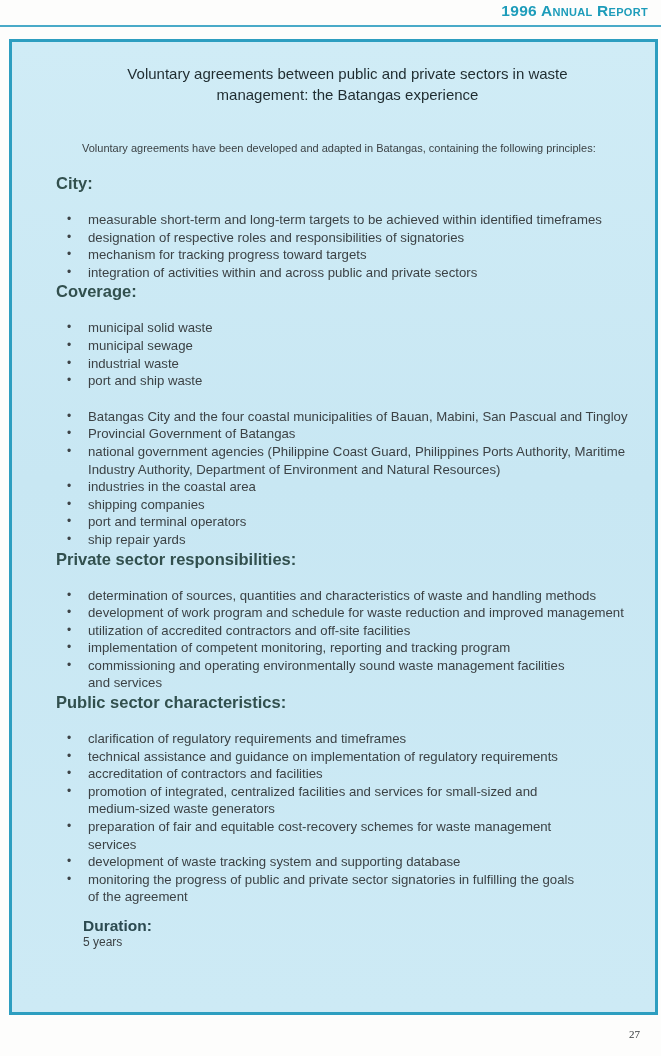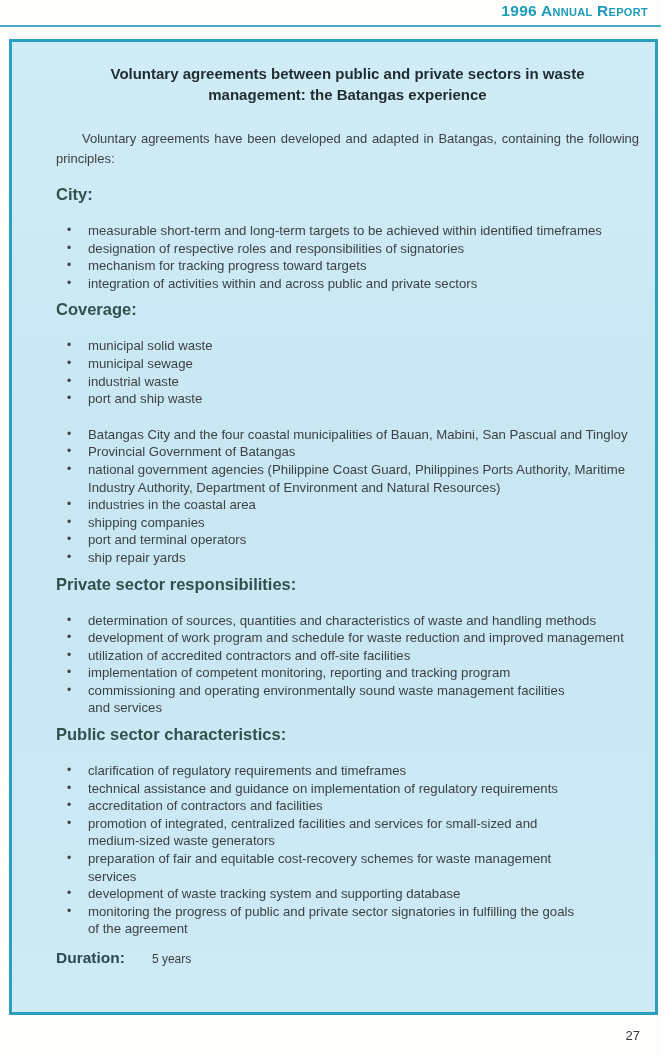--- a/index.html
+++ b/index.html
@@ -36,37 +36,37 @@
     left: 9px;
     width: 649px;
     height: 976px;
     border: 3px solid #2d9ec0;
     background: linear-gradient(180deg, #d0ecf6 0%, #c8e7f3 45%, #cdeaf5 100%);
     padding: 21px 16px 0 44px;
     color: #3c4245;
   }
   .box-title {
     font-size: 15px;
-    font-weight: 700;
+    font-weight: 400;
     line-height: 21px;
     color: #1f2c30;
     text-align: center;
     max-width: 490px;
     margin: 0 auto;
   }
   .intro {
-    margin-top: 24px;
-    font-size: 13px;
+    margin-top: 33px;
+    font-size: 11px;
     line-height: 20px;
     text-align: justify;
     text-indent: 26px;
     color: #3c4245;
   }
   .section-heading {
-    margin-top: 7px;
+    margin-top: 0;
     font-size: 16.5px;
     font-weight: 700;
     line-height: 20px;
     color: #32504e;
   }
   .sections .section:first-child .section-heading { margin-top: 15px; }
   .bullet-list {
     list-style: none;
     margin-top: 18px;
     padding-left: 11px;
@@ -86,37 +86,39 @@
   }
   .bullet-text {
     flex: 1;
     white-space: pre-line;
     color: #3c4245;
   }
   .duration-row {
     margin-top: 11px;
     display: flex;
     align-items: baseline;
+    flex-direction: column;
   }
   .duration-label {
     font-size: 15.5px;
     font-weight: 700;
     color: #2c4a50;
   }
   .duration-value {
     margin-left: 27px;
     font-size: 12px;
     color: #3c4245;
   }
   .page-number {
     position: absolute;
     top: 1028px;
     right: 21px;
-    font-size: 13px;
+    font-size: 11px;
     color: #35393c;
+    font-family: Liberation Serif, serif;
   }
 </style>
 </head>
 <body>
 
 <div class="page">
 
   <div class="report-header">
     <span>1996 Annual Report</span>
   </div>

